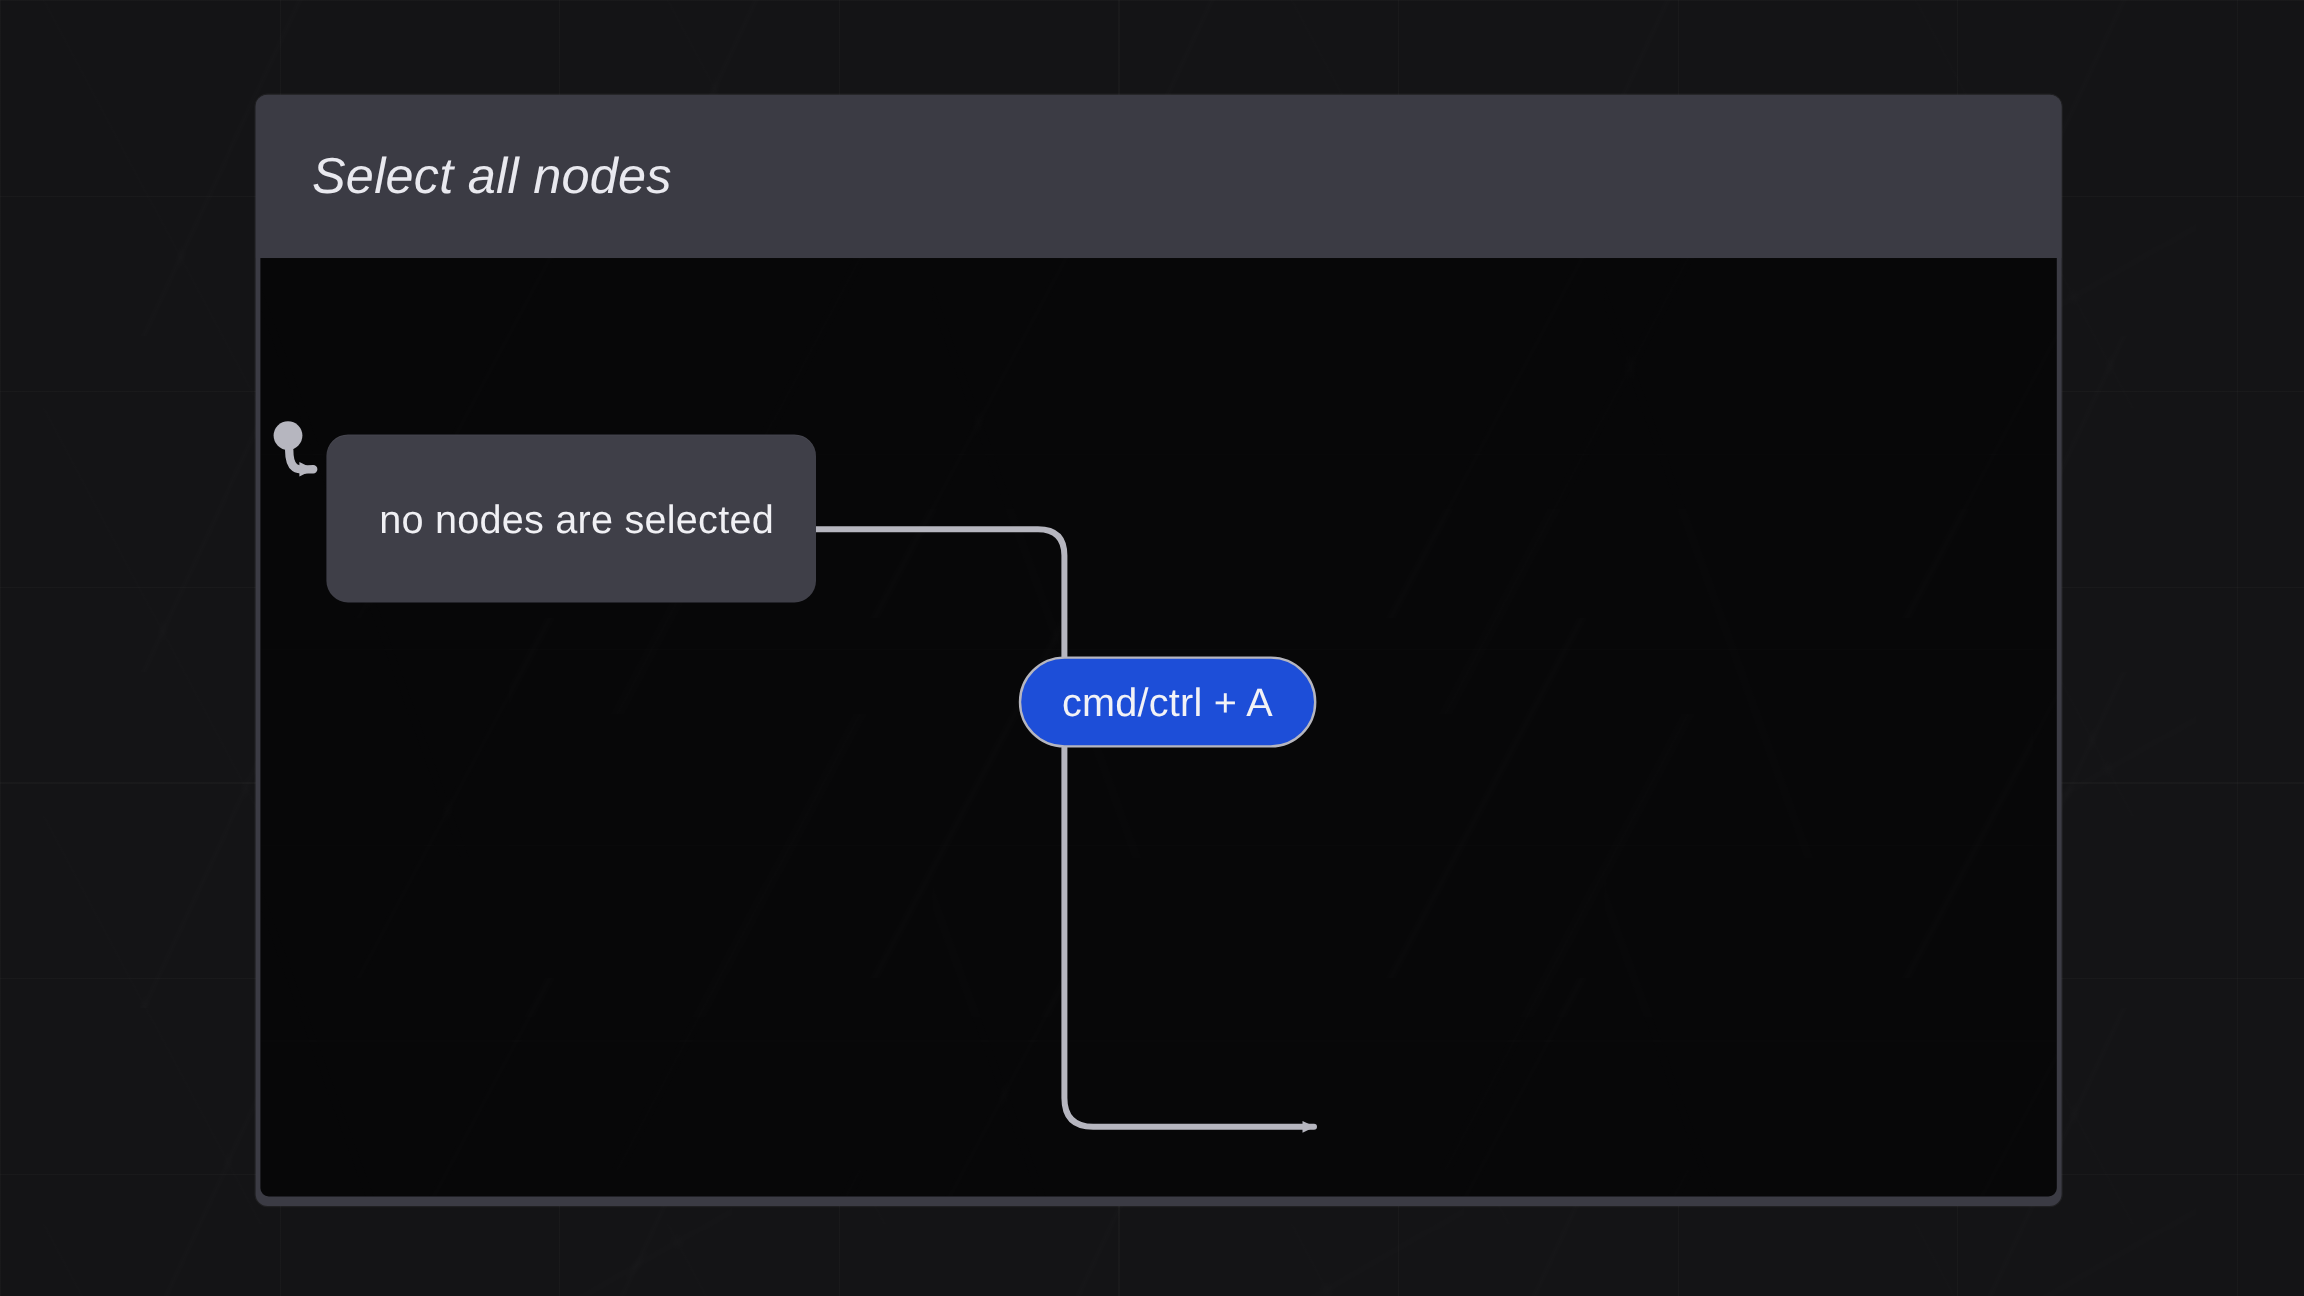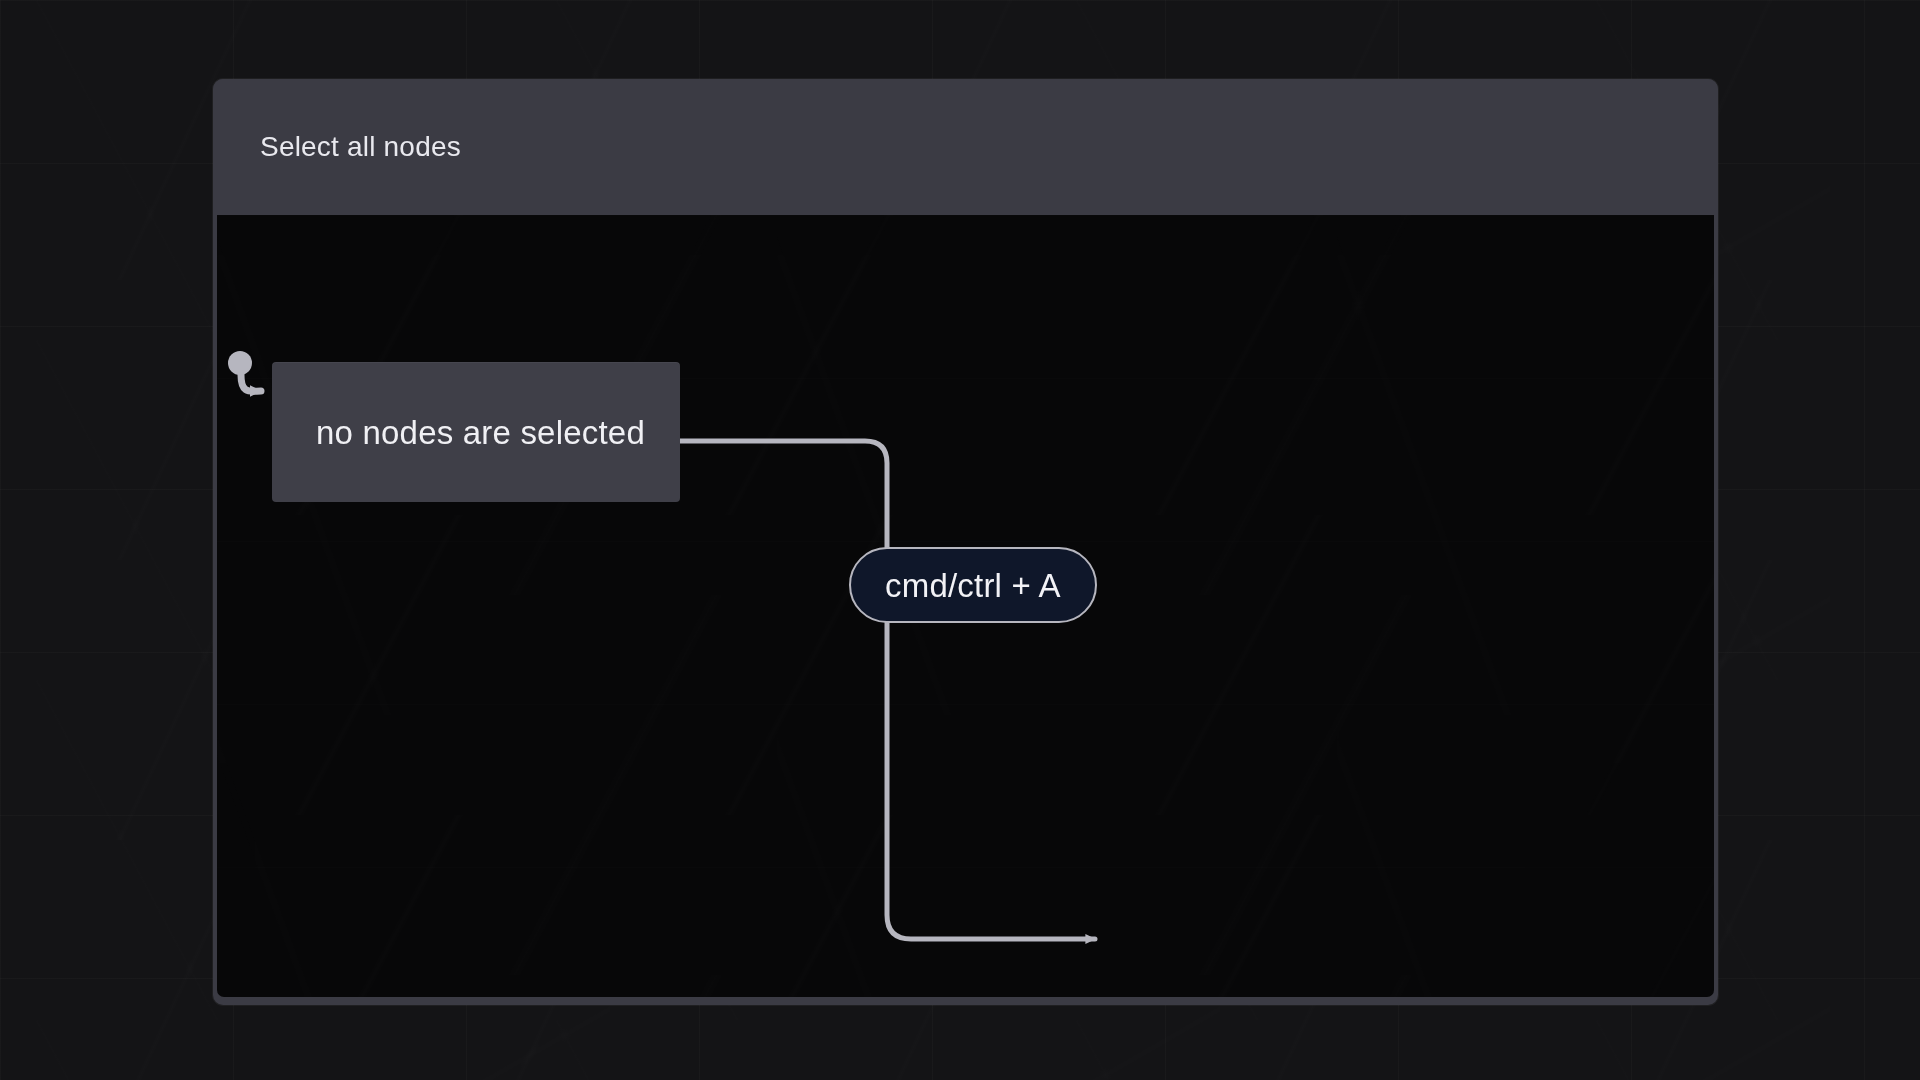--- a/index.html
+++ b/index.html
@@ -56,25 +56,26 @@
     width: 100%;
     height: 136px;
     background: #3b3b44;
     display: flex;
     align-items: center;
   }
 
   #machine-title {
     margin-left: 47px;
     color: #e9e9ef;
-    font-size: 28px;
+    font-size: 42px;
     letter-spacing: 0.2px;
     line-height: 1;
     font-weight: 400;
     white-space: nowrap;
+    font-style: italic;
   }
 
   #canvas {
     position: absolute;
     left: 4px;
     top: 136px;
     width: 1497px;
     height: 782px;
     background: #070708;
     border-radius: 0 0 7px 7px;
@@ -100,21 +101,21 @@
     left: 0; top: 0;
     width: 1497px;
     height: 782px;
     pointer-events: none;
   }
 
   
   .state-node {
     position: absolute;
     background: #3f3f48;
-    border-radius: 4px;
+    border-radius: 18px;
     display: flex;
     align-items: center;
     box-shadow: 0 1px 0 rgba(255,255,255,0.04) inset;
   }
   .state-node .state-label {
     color: #f0f0f4;
     font-size: 33px;
     letter-spacing: 0.2px;
     white-space: nowrap;
     line-height: 1;
@@ -139,21 +140,21 @@
   
   #event-pill {
     position: absolute;
     left: 632px;
     top: 332px;
     height: 76px;
     padding: 0 34px;
     display: flex;
     align-items: center;
     justify-content: center;
-    background: #0f172a;
+    background: #1d4ed8;
     border: 2px solid #b6b6bf;
     border-radius: 40px;
     box-sizing: border-box;
   }
   #event-pill .event-label {
     color: #f2f2f6;
     font-size: 33px;
     letter-spacing: 0.2px;
     white-space: nowrap;
     line-height: 1;

